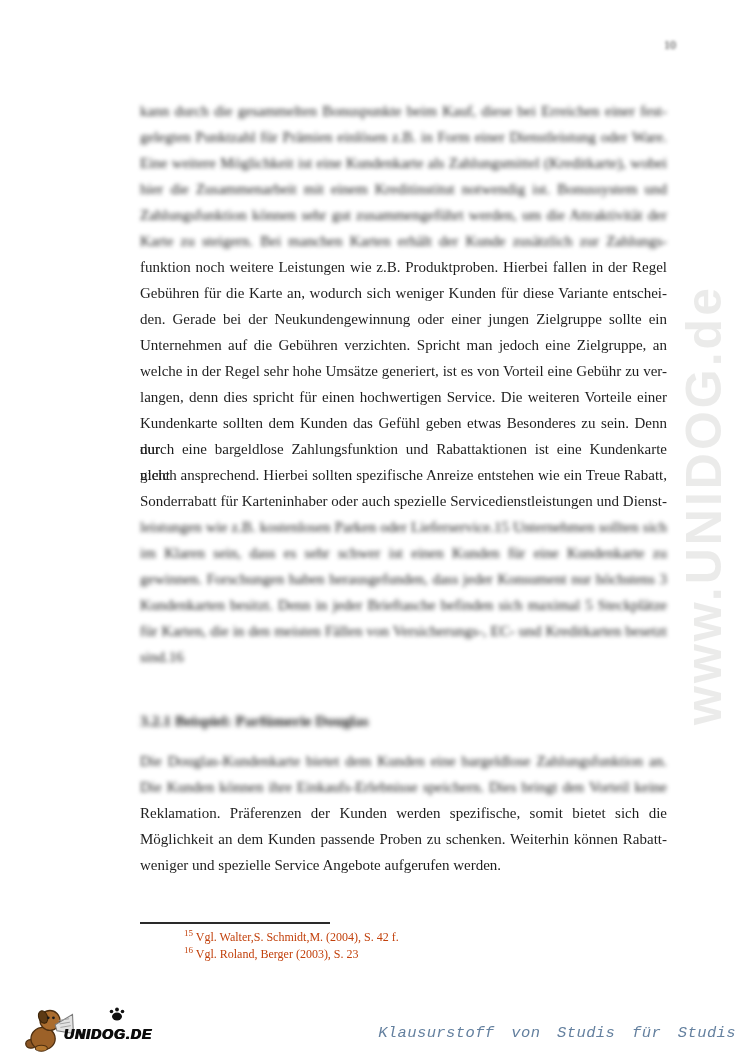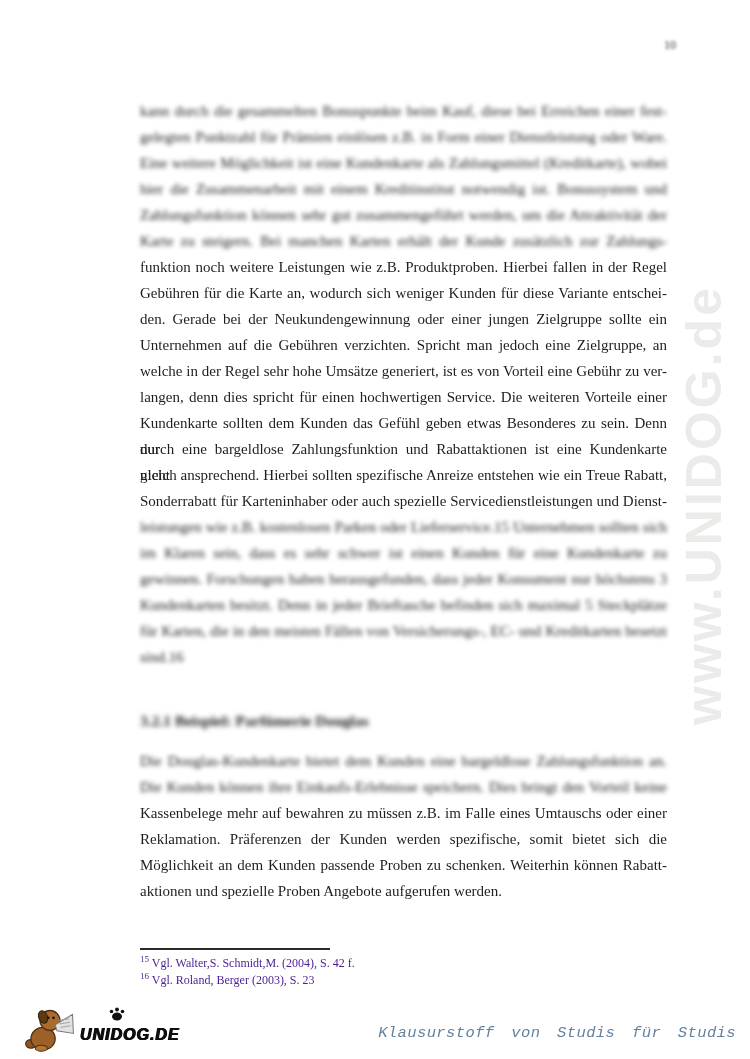--- a/index.html
+++ b/index.html
@@ -30,32 +30,32 @@
   .line.last{text-align-last:left;}
   .blur{filter:blur(2.2px);}
   .heading{
     font-size:15.5px;font-weight:bold;line-height:26px;
     margin:38px 0 14px 0;filter:blur(2.4px);
   }
   .fn-sep{
     margin-top:44px;width:190px;border-top:2px solid #2a2a2a;height:0;
   }
   .footnotes{margin-top:5px;}
-  .footnote{font-size:12px;line-height:17px;color:#4c1d95;}
+  .footnote{font-size:12px;line-height:17px;color:#c2410c;margin-left:44px;}
   .footnote sup{font-size:9px;line-height:0;}
   
   .footer-logo{
     position:absolute;left:24px;top:1004px;width:200px;height:50px;z-index:2;
   }
   .logo-dog{position:absolute;left:0;top:2px;}
   .logo-paw{position:absolute;left:84px;top:2px;}
   .logo-text{
-    position:absolute;left:56px;top:22px;
+    position:absolute;left:40px;top:22px;
     font-family:"Liberation Sans",sans-serif;font-weight:bold;font-style:italic;
-    font-size:16px;color:#0d0d0d;letter-spacing:1px;
+    font-size:14px;color:#0d0d0d;letter-spacing:1px;
     text-shadow:0.6px 0 0 #0d0d0d, -0.6px 0 0 #0d0d0d;
     white-space:nowrap;
     text-align:center;
   }
   .footer-tagline{
     position:absolute;right:14px;top:1024px;
     font-family:Liberation Mono, monospace;font-style:italic;
     font-size:15.5px;color:#64809f;word-spacing:7px;letter-spacing:0.4px;
     z-index:2;
   }
@@ -91,24 +91,23 @@
         <div class="line blur">im Klaren sein, dass es sehr schwer ist einen Kunden für eine Kundenkarte zu</div>
         <div class="line blur">gewinnen. Forschungen haben herausgefunden, dass jeder Konsument nur höchstens 3</div>
         <div class="line blur">Kundenkarten besitzt. Denn in jeder Brieftasche befinden sich maximal 5 Steckplätze</div>
         <div class="line blur">für Karten, die in den meisten Fällen von Versicherungs-, EC- und Kreditkarten besetzt</div>
         <div class="line blur last">sind.16</div>
       </div>
     <div class="heading">3.2.1 Beispiel: Parfümerie Douglas</div>
     <div id="para2">
         <div class="line blur">Die Douglas-Kundenkarte bietet dem Kunden eine bargeldlose Zahlungsfunktion an.</div>
         <div class="line blur">Die Kunden können ihre Einkaufs-Erlebnisse speichern. Dies bringt den Vorteil keine</div>
-        <div class="line">Kassenbelege mehr auf bewahren zu müssen z.B. im Falle eines Umtauschs oder einer</div>
         <div class="line">Reklamation. Präferenzen der Kunden werden spezifische, somit bietet sich die</div>
         <div class="line">Möglichkeit an dem Kunden passende Proben zu schenken. Weiterhin können Rabatt-</div>
-        <div class="line last">aktionen und spezielle Proben  Angebote aufgerufen werden.</div>
+        <div class="line last">weniger und spezielle Service  Angebote aufgerufen werden.</div>
       </div>
     <div class="fn-sep"></div>
     <div class="footnotes" id="footnotes">
         <div class="footnote"><sup>15</sup> Vgl. Walter,S. Schmidt,M. (2004), S. 42 f.</div>
         <div class="footnote"><sup>16</sup> Vgl. Roland, Berger  (2003), S. 23</div>
       </div>
   </div>
 
   <div class="footer-logo">
     <span class="logo-dog">

